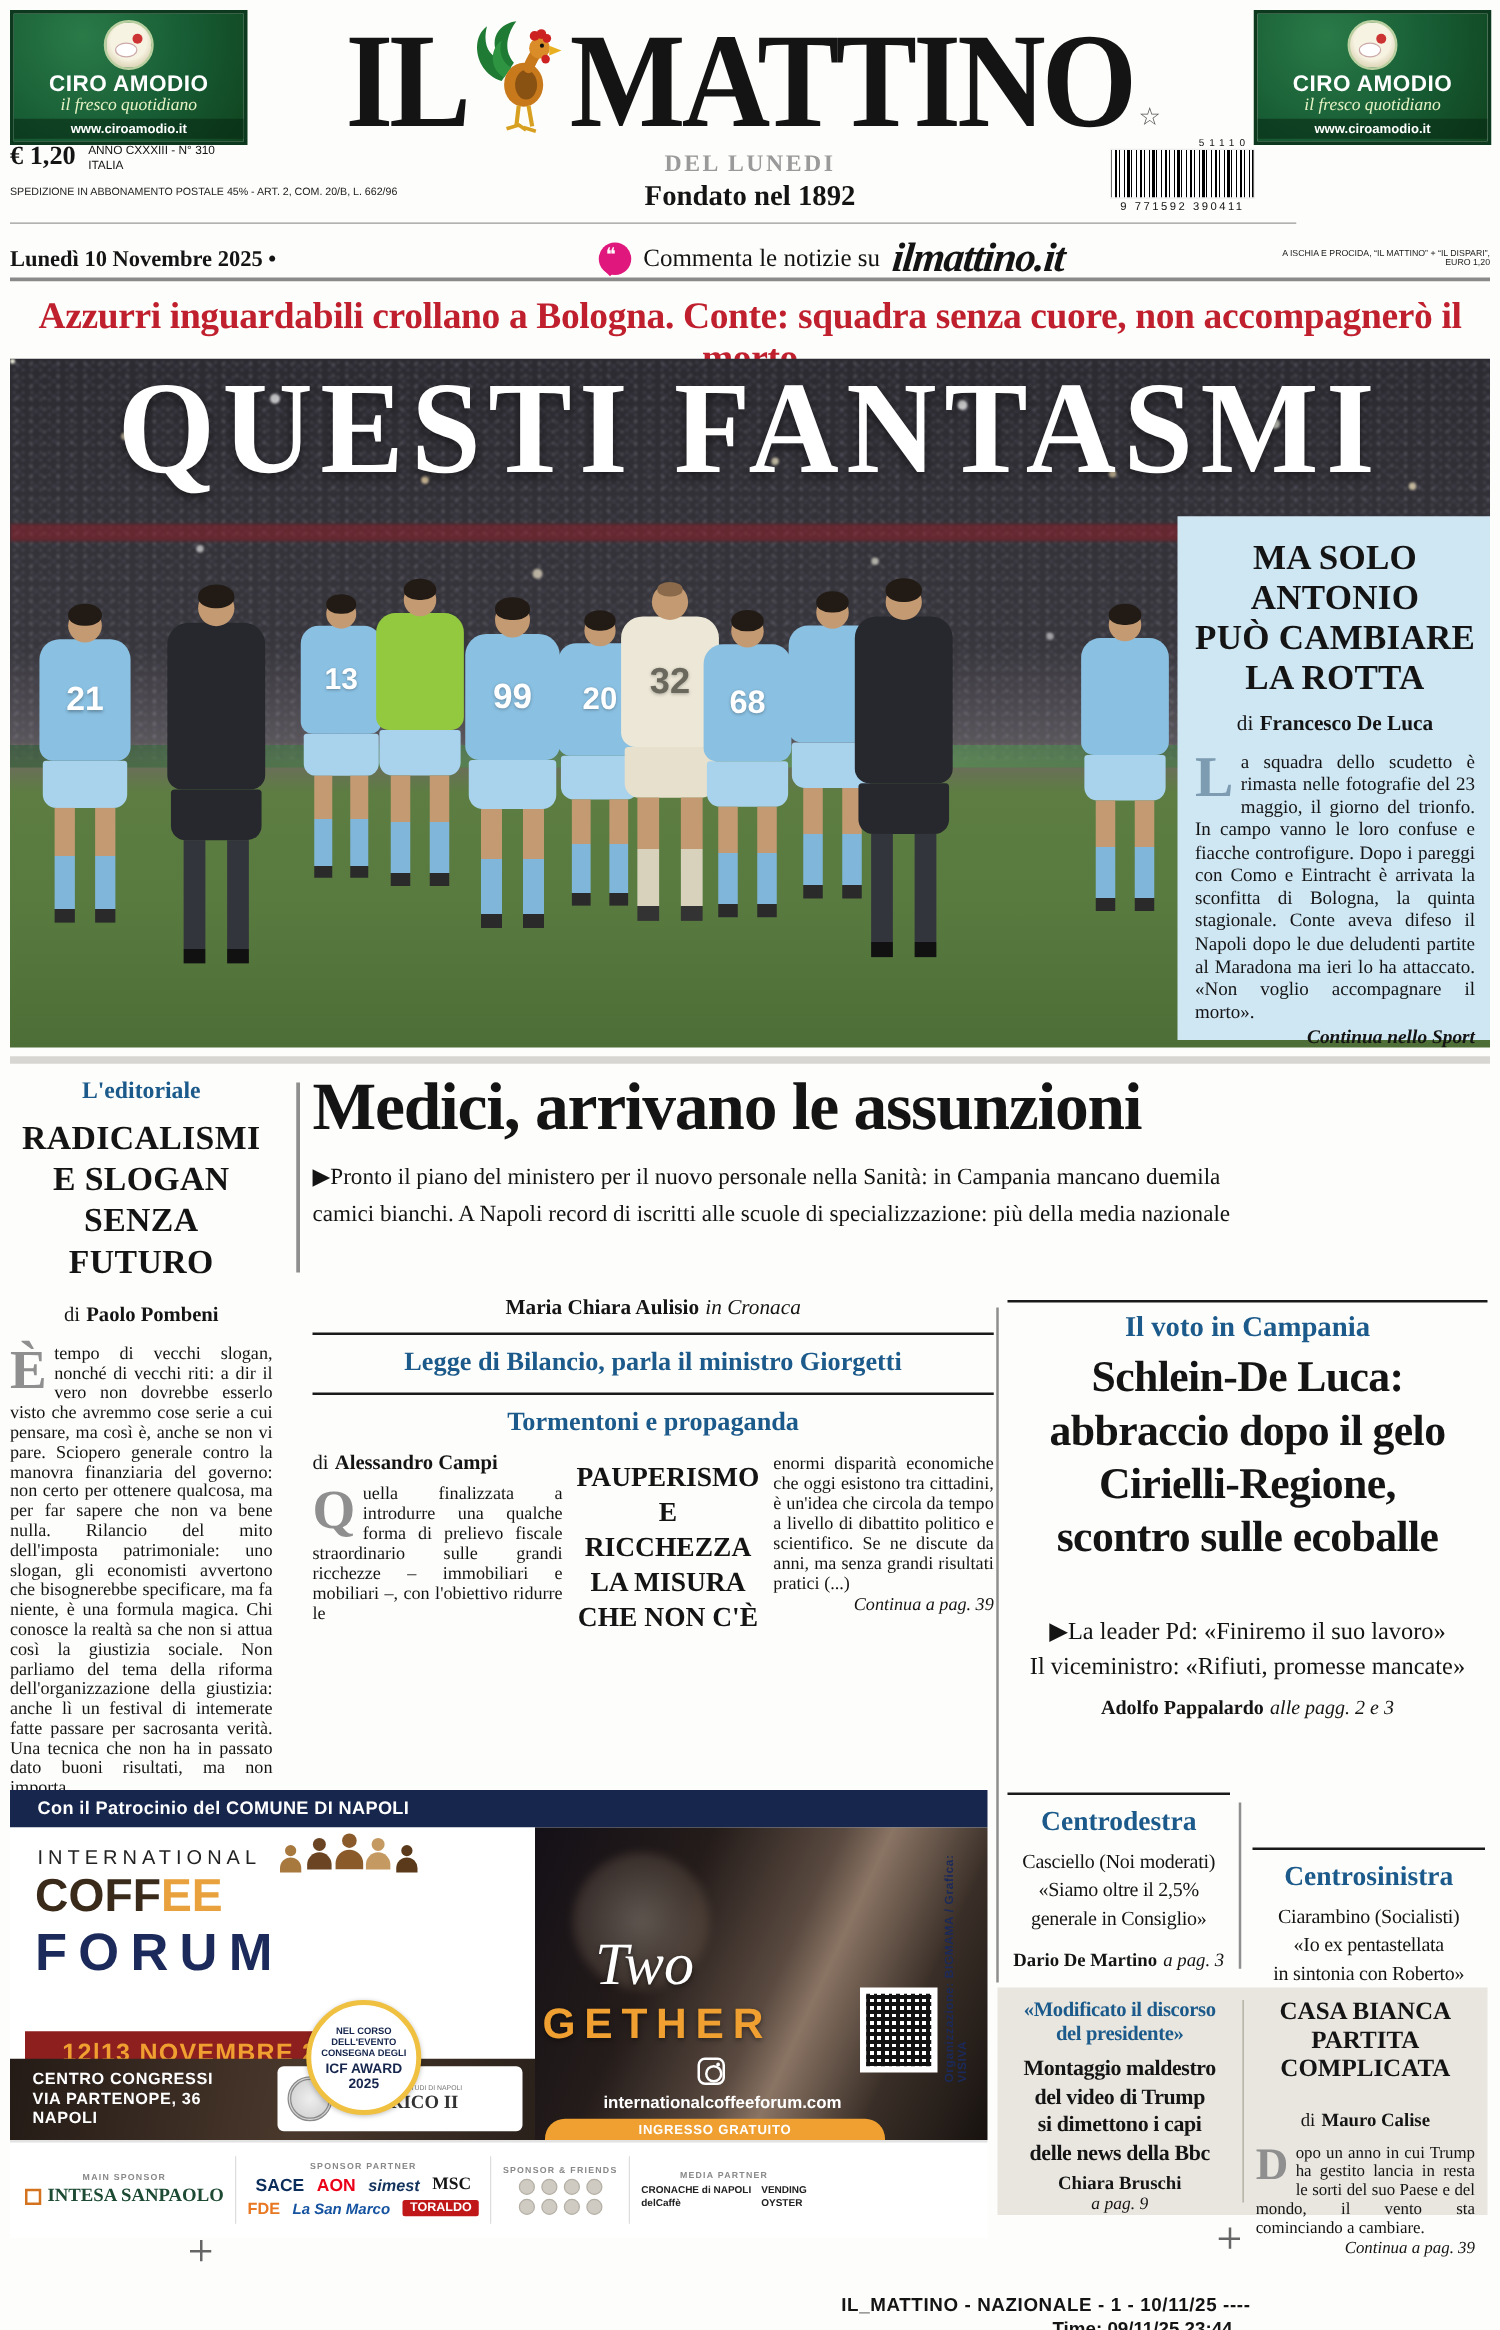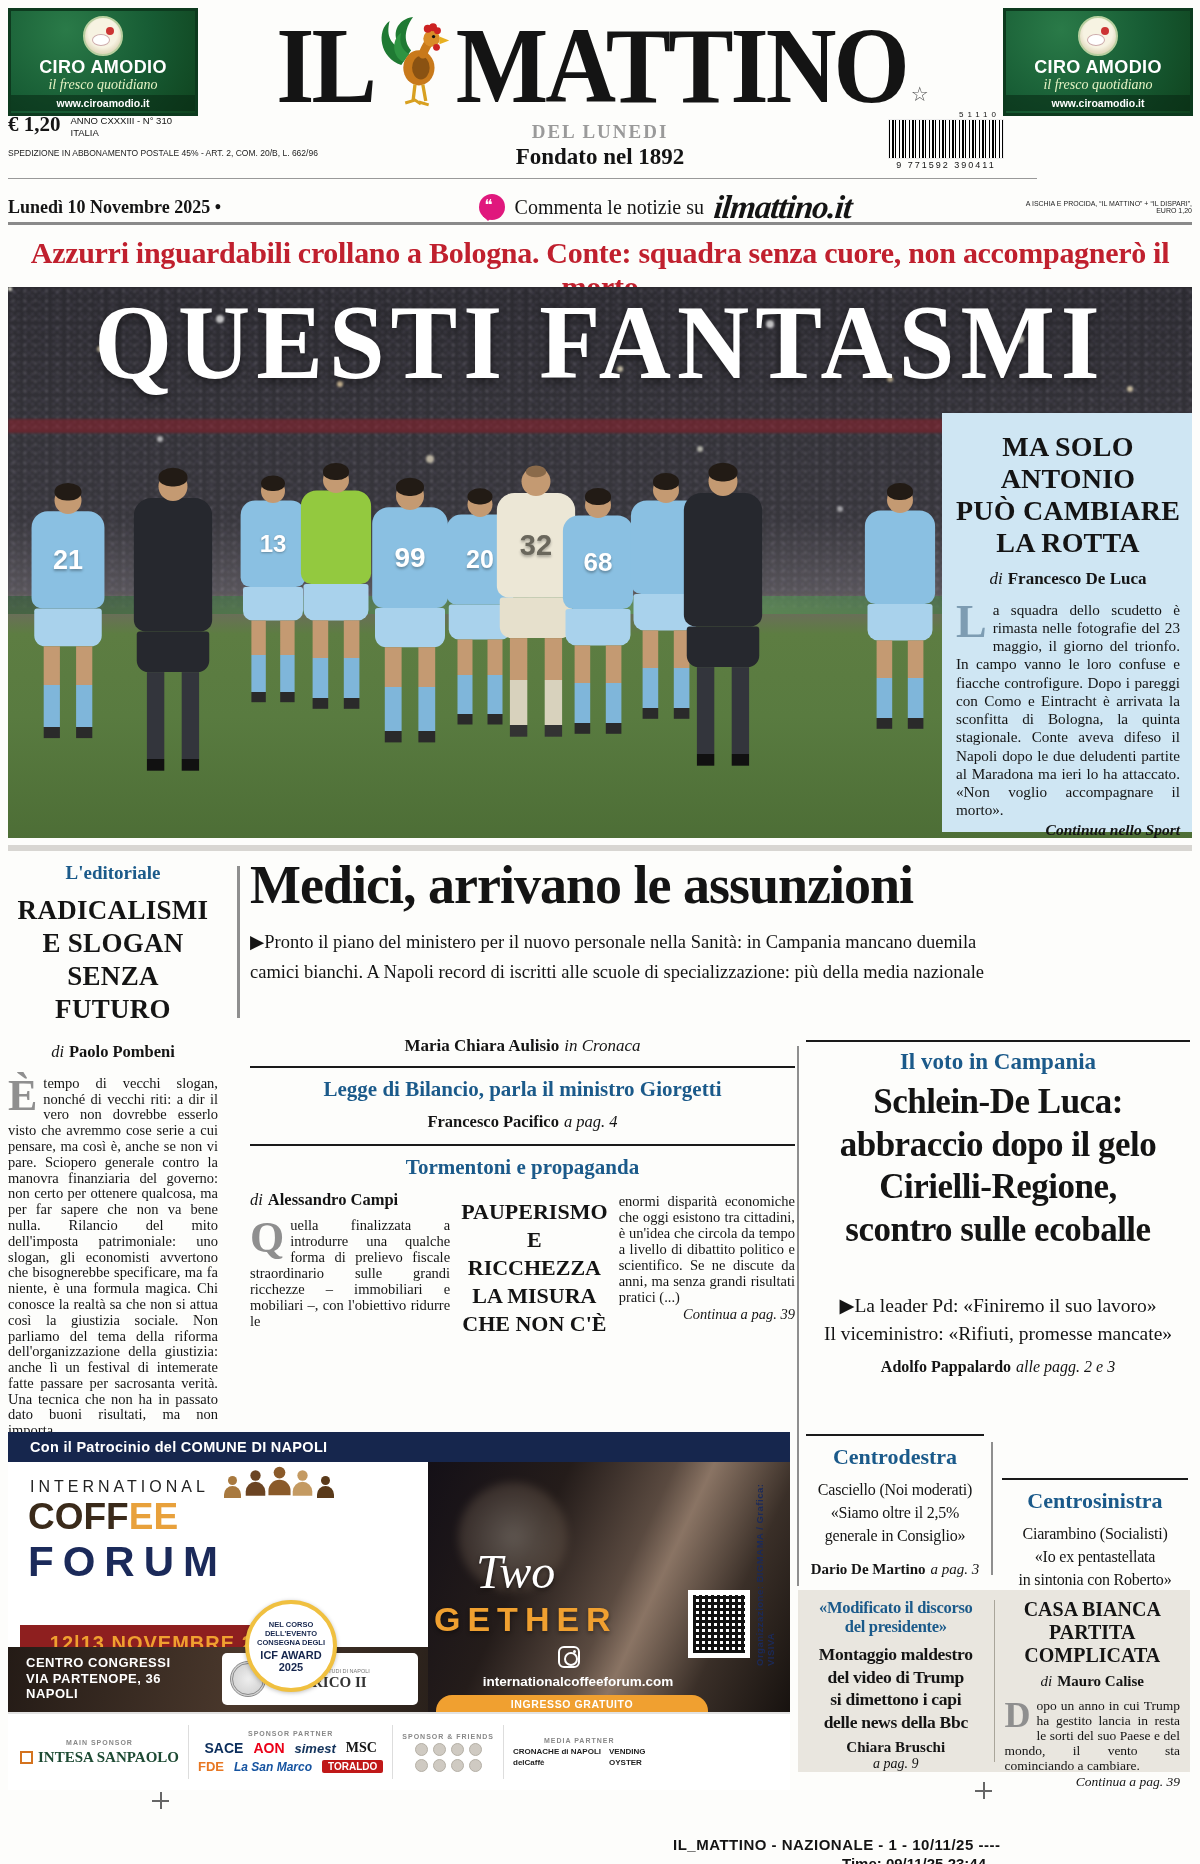--- a/index.html
+++ b/index.html
@@ -7,21 +7,21 @@
   .page{position:relative;width:1200px;height:1864px;margin:0 auto;background:#fdfdfb;overflow:hidden;color:#141414}
   .abs{position:absolute}
   .sans{font-family:"Liberation Sans",sans-serif}
   .c{text-align:center}.r{text-align:right}
   .it{font-style:italic}.b{font-weight:bold}
   .just{text-align:justify}
   .kblue{color:#1b5a8a}
   .rule{border:none;border-top:2px solid #1a1a1a}
   .vrule{position:absolute;background:#8f8f8f}
   .dropcap{float:left;font-weight:bold;color:#8f8f8f;font-size:44px;line-height:34px;padding:3px 6px 0 0}
-  .byl-pre{font-style:italic;margin-right:5px}
+  .byl-pre{margin-right:5px}
   .byl-name{font-weight:bold}
   .byl-suf{font-style:italic;margin-left:5px}
   
   .ciro{position:absolute;width:190px;height:108px;background:radial-gradient(circle at 30% 18%,#2a7a48,#175c34 55%,#10441f);border:3px solid #0d3a1e;color:#fff;display:flex;flex-direction:column;align-items:center;overflow:hidden}
   .ciro-emblem{width:40px;height:40px;border-radius:50%;background:radial-gradient(circle at 50% 42%,#f7f3e2 52%,#e4dcc2 70%,#cfc5a5);border:2px solid #b9cfa0;position:relative;margin:5px auto 1px;flex:none}
   .ciro-emblem::before{content:"";position:absolute;left:7px;top:16px;width:16px;height:10px;border-radius:50%;background:#fff;border:1px solid #caa}
   .ciro-emblem::after{content:"";position:absolute;right:7px;top:9px;width:8px;height:8px;border-radius:50%;background:#c33}
   .ciro-name{font-size:18px;font-weight:bold;letter-spacing:.4px;font-family:"Liberation Sans",sans-serif}
   .ciro-tag{font-style:italic;font-size:14px;color:#e6f3c4;line-height:1}
   .ciro-url{margin-top:3px;background:rgba(8,38,18,.55);font-size:10.5px;font-weight:bold;width:100%;text-align:center;padding:2px 0;font-family:"Liberation Sans",sans-serif}
@@ -359,23 +359,20 @@
       <div>camici bianchi. A Napoli record di iscritti alle scuole di specializzazione: più della media nazionale</div>
     </div>
   </div>
 
   <div class="abs" style="left:250px;top:1036px;width:545px">
     <div class="c" style="font-size:17px">
       <span class="byl-name">Maria Chiara Aulisio</span><span class="byl-suf">in Cronaca</span>
     </div>
     <hr class="rule" style="margin-top:10px">
     <div class="c b kblue" style="font-size:21px;margin-top:9px">Legge di Bilancio, parla il ministro Giorgetti</div>
-    <div class="c" style="font-size:16.5px;margin-top:10px">
-      <span class="byl-name">Francesco Pacifico</span><span class="byl-suf">a pag. 4</span>
-    </div>
     <hr class="rule" style="margin-top:12px">
     <div class="c b kblue" style="font-size:21px;margin-top:9px">Tormentoni e propaganda</div>
     <div style="display:flex;gap:9px;margin-top:10px">
       <div style="width:202px">
         <div style="font-size:16.5px">
           <span class="byl-pre">di</span><span class="byl-name">Alessandro Campi</span>
         </div>
         <div class="just" style="font-size:14.5px;line-height:1.1;margin-top:8px">
           <span class="dropcap">Q</span><span>uella finalizzata a introdurre una qualche forma di prelievo fiscale straordinario sulle grandi ricchezze – immobiliari e mobiliari –, con l'obiettivo ridurre le</span>
         </div>
@@ -454,21 +451,21 @@
       <div class="c b" style="font-size:15px;margin-top:5px">Chiara Bruschi</div>
       <div class="c it" style="font-size:14px">a pag. 9</div>
     </div>
     <div style="width:1px;background:#a9a59a;margin:10px 0"></div>
     <div style="width:50%;padding:8px 10px 16px">
       <div class="c" style="font-size:20px;line-height:1.15;font-weight:600">
         <span style="display:block">CASA BIANCA</span>
         <span style="display:block">PARTITA</span>
         <span style="display:block">COMPLICATA</span>
       </div>
-      <div class="c" style="font-size:15px;margin-top:6px">
+      <div class="c" style="font-size:15px;margin-top:22px">
         <span class="byl-pre">di</span><span class="byl-name">Mauro Calise</span>
       </div>
       <div class="just" style="font-size:13.5px;line-height:1.12;margin-top:8px">
         <span class="dropcap" style="font-size:36px;line-height:28px">D</span><span>opo un anno in cui Trump ha gestito lancia in resta le sorti del suo Paese e del mondo, il vento sta cominciando a cambiare.</span>
       </div>
       <div class="r it" style="font-size:13.5px">Continua a pag. 39</div>
     </div>
   </div>
 
   <div class="ad">

